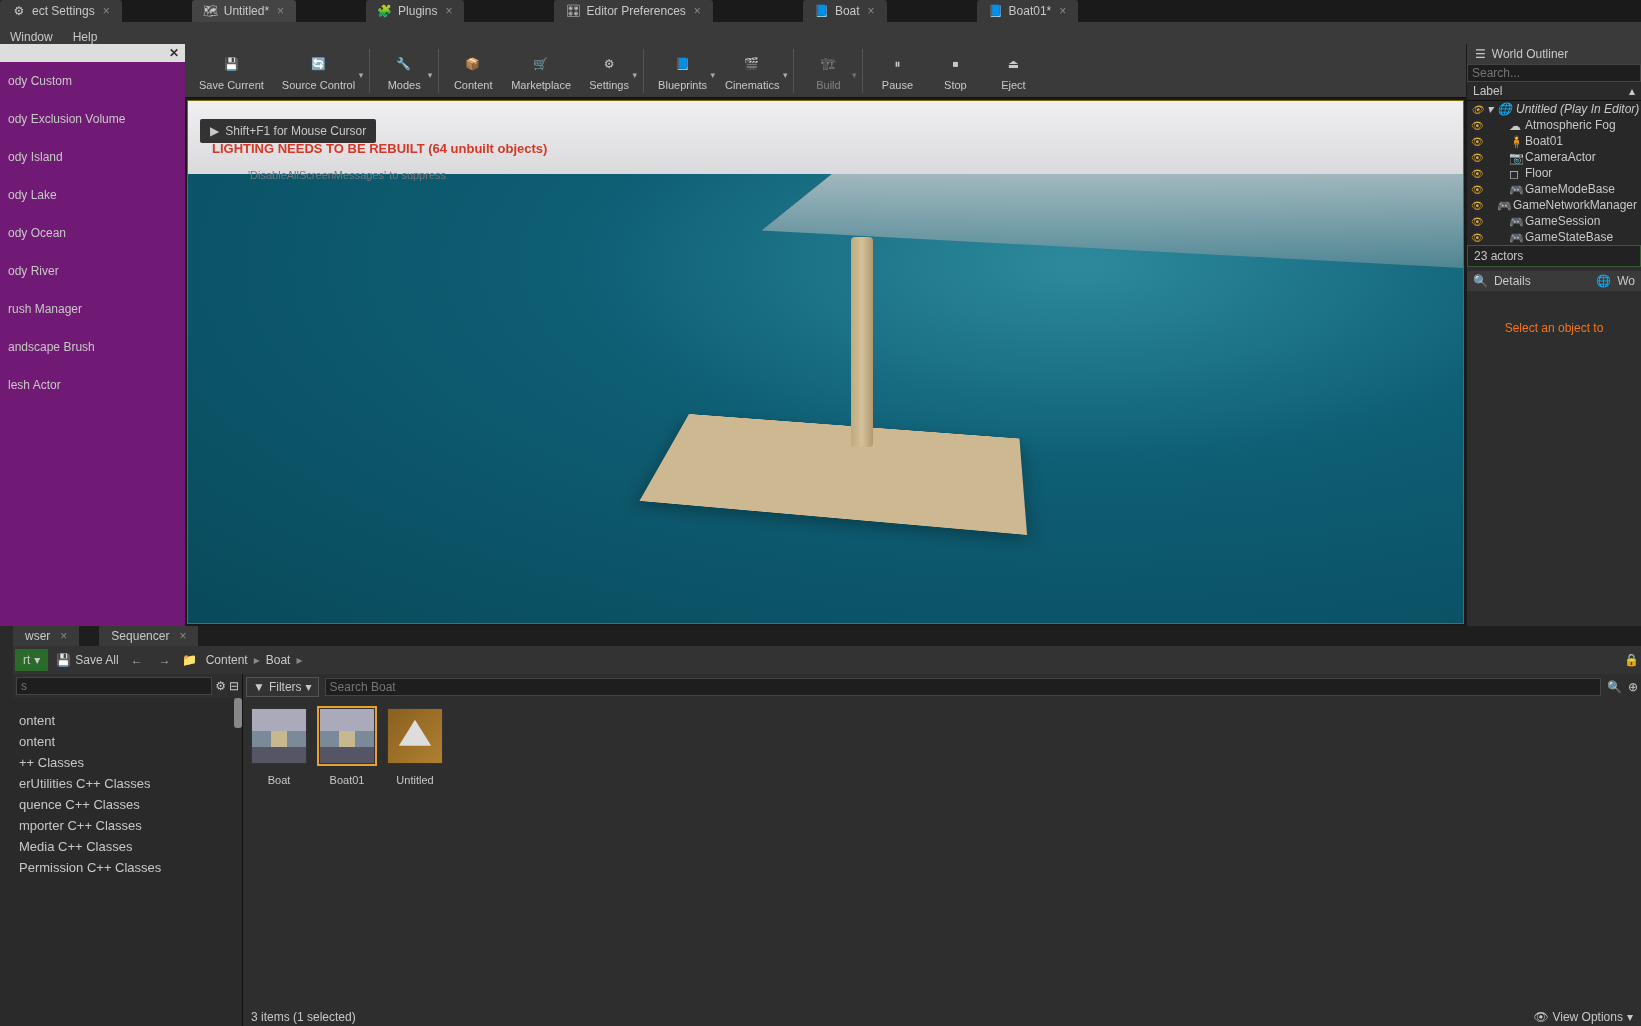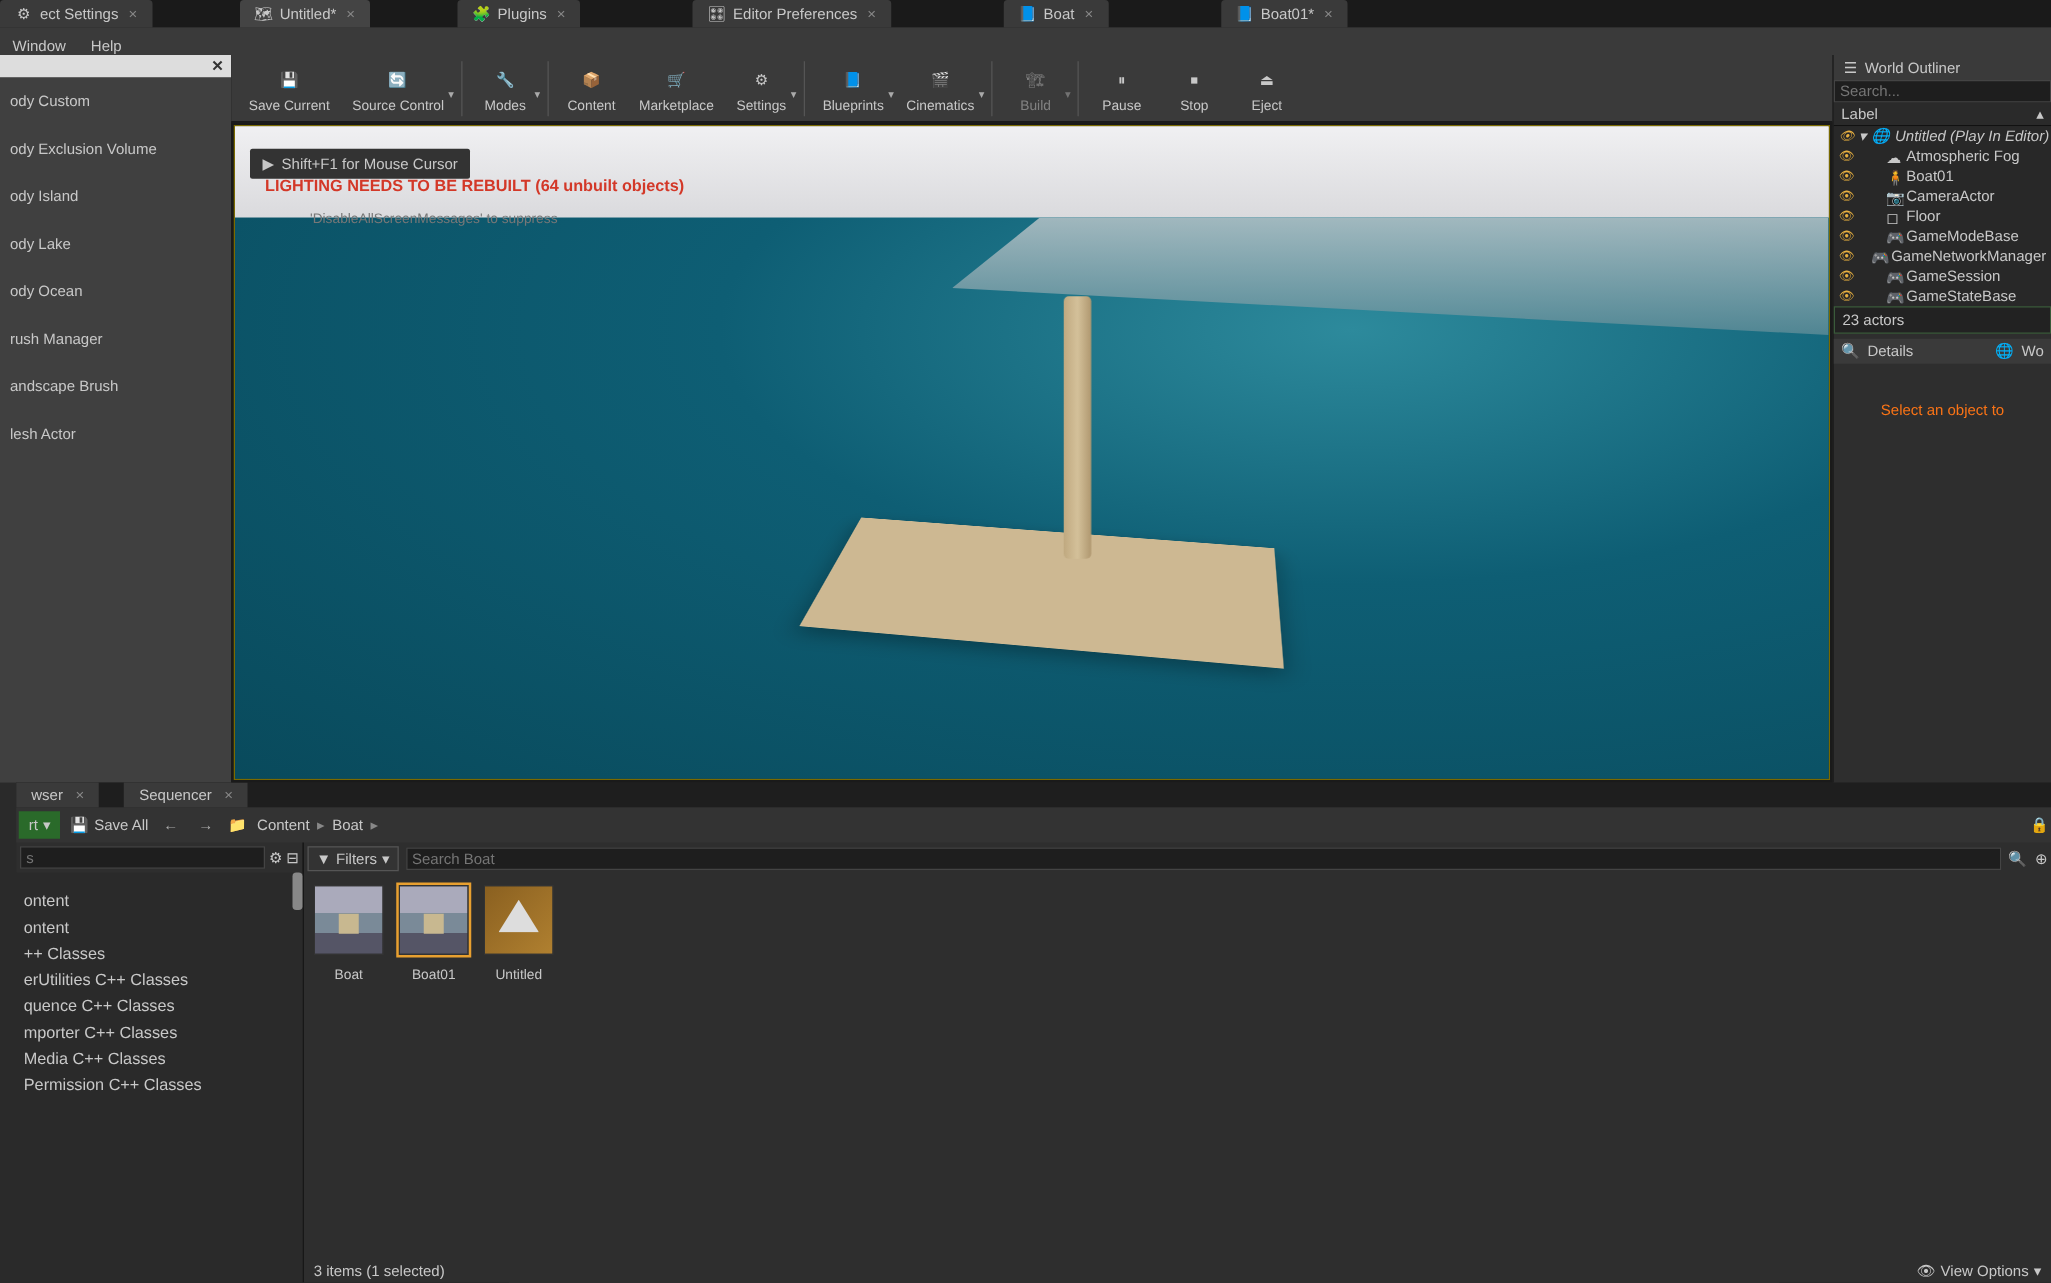--- a/index.html
+++ b/index.html
@@ -17,21 +17,21 @@
 
 
 .main { display: flex; height: 582px; }
 .left-panel { width: 185px; background: #2e2e2e; display: flex; flex-direction: column; }
 .center-area { flex: 1; display: flex; flex-direction: column; background: #1a1a1a; }
 .right-panel { width: 175px; background: #2e2e2e; display: flex; flex-direction: column; border-left: 1px solid #1a1a1a;}
 
 
 .panel-header-close { display: flex; justify-content: flex-end; background: #ddd; height: 18px; align-items: center;}
 .close-x { color: #333; font-weight: bold; padding: 0 6px; cursor: pointer; }
-.left-list { flex: 1; overflow: auto; background: #404040;}
+.left-list { flex: 1; overflow: auto; background: #701a75;}
 .left-item { padding: 12px 8px; cursor: pointer; white-space: nowrap; }
 
 
 .toolbar { display: flex; height: 54px; background: #3a3a3a; align-items: center; padding: 0 6px; gap: 2px; border-bottom: 1px solid #111;}
 .tool-btn { display: flex; flex-direction: column; align-items: center; justify-content: center; padding: 2px 8px; cursor: pointer; position: relative; min-width: 56px; }
 .tool-btn .tool-icon { width: 28px; height: 28px; display: flex; align-items: center; justify-content: center; }
 .tool-btn .tool-label { font-size: 11px; margin-top: 1px; }
 .tool-sep { width: 1px; height: 44px; background: #555; margin: 0 4px; }
 .tool-drop::after { content: "▾"; position: absolute; right: 0; top: 22px; font-size: 9px; color: #aaa;}
 .tool-disabled { opacity: 0.5; }
@@ -153,20 +153,21 @@
   <div class="left-panel">
     <div class="panel-header-close">
       <span class="close-x">✕</span>
     </div>
     <div class="left-list" id="left-list">
         <div class="left-item">ody Custom</div>
         <div class="left-item">ody Exclusion Volume</div>
         <div class="left-item">ody Island</div>
         <div class="left-item">ody Lake</div>
         <div class="left-item">ody Ocean</div>
+        <div class="left-item">ody River</div>
         <div class="left-item">rush Manager</div>
         <div class="left-item">andscape Brush</div>
         <div class="left-item">lesh Actor</div>
       </div>
   </div>
 
   <div class="center-area">
     <div class="toolbar" id="toolbar">
         <div class="tool-btn">
           <div class="tool-icon">💾</div>

